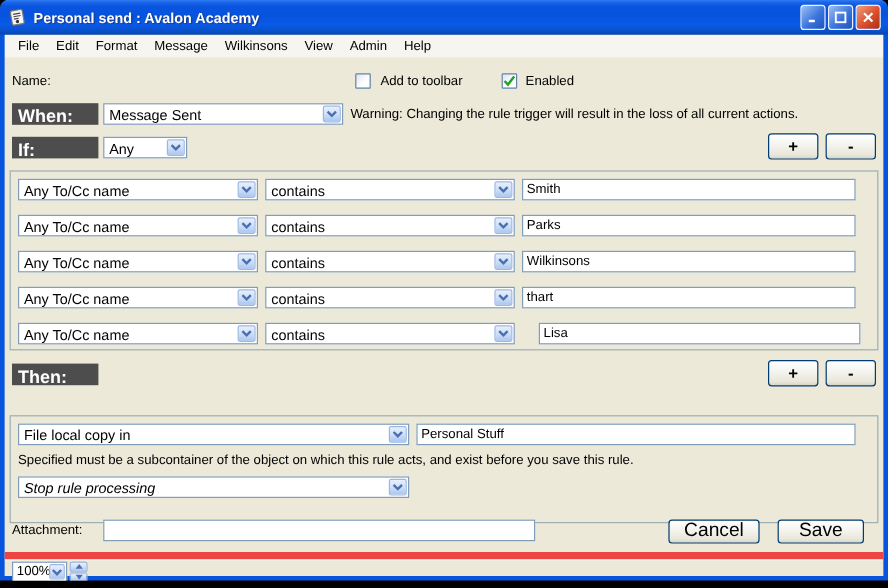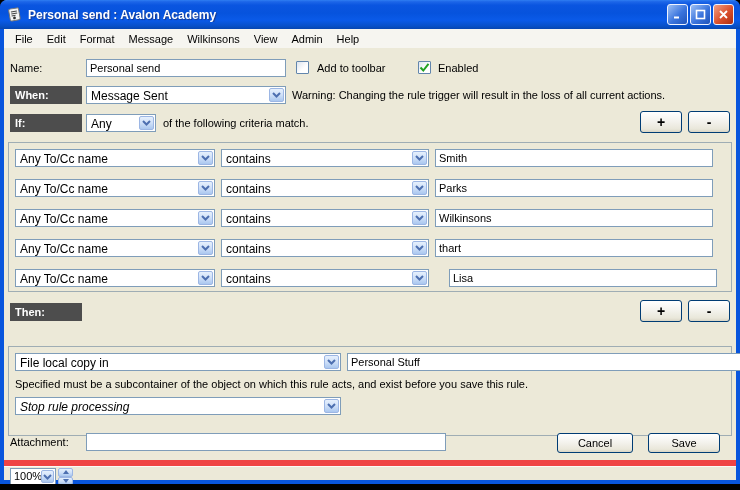--- a/index.html
+++ b/index.html
@@ -40,21 +40,21 @@
     font-size:11px; color:#000; padding-left:4px;
   }
   .menu-item { padding:2px 7px; cursor:default; }
 
   
   .content { position:relative; height:412px; background:#ece9d8; font-size:11px; }
 
   .flabel { position:absolute; color:#000; }
   .seclabel {
     position:absolute; width:72px; height:18px; background:#4d4d4d; color:#fff;
-    font-weight:bold; padding:3px 0 0 5px; font-size:11px;
+    font-weight:bold; padding:3px 0 0 5px; font-size:15px;
   }
 
   .txt {
     position:absolute; height:18px; border:1px solid #7f9db9; background:#fff;
     font-family:"Liberation Sans",sans-serif; font-size:11px; padding:0 3px; color:#000;
   }
 
   .combo {
     position:absolute; height:18px; border:1px solid #7f9db9; background:#fff;
     font-size:12px; color:#000; padding:2px 20px 0 4px; white-space:nowrap; overflow:hidden;
@@ -64,21 +64,21 @@
     border:1px solid #9cb6e4;
     background:linear-gradient(180deg,#e6f0fd 0%,#cfe0f8 50%,#aac7ef 100%);
     display:flex; align-items:center; justify-content:center;
   }
 
   .groupbox { position:absolute; border:1px solid #9fadb4; background:#ece9d8; }
 
   .xpbtn {
     position:absolute; border:1px solid #003c74; border-radius:3px;
     background:linear-gradient(180deg,#ffffff 0%,#f4f3ee 45%,#e9e7da 85%,#d9d5c5 100%);
-    font-family:"Liberation Sans",sans-serif; font-size:11px; color:#000;
+    font-family:"Liberation Sans",sans-serif; font-size:16px; color:#000;
     display:flex; align-items:center; justify-content:center; cursor:default;
   }
   .xpbtn.pm { width:42px; height:22px; font-weight:bold; font-size:14px; }
 
   .cb {
     position:absolute; width:13px; height:13px; border:1px solid #6286ad; border-radius:1px;
     background:linear-gradient(135deg,#dde4ee 0%,#ffffff 60%);
     display:flex; align-items:center; justify-content:center;
   }
 
@@ -151,21 +151,20 @@
       <span class="menu-item">Message</span>
       <span class="menu-item">Wilkinsons</span>
       <span class="menu-item">View</span>
       <span class="menu-item">Admin</span>
       <span class="menu-item">Help</span>
     </div>
 
     <div class="content">
 
       <span class="flabel" style="left:6px; top:14px;">Name:</span>
-      <input class="txt" style="left: 82px; top: 11px; width: 200px;" value="Personal send">
       <div class="cb" style="left:292px; top:13px;"></div>
       <span class="flabel" style="left:313px; top:14px;">Add to toolbar</span>
       <div class="cb" style="left:414px; top:13px;">
         <svg width="11" height="11" viewBox="0 0 11 11">
             <path d="M1.5 5.5L4.3 8.5L9.5 1.8" stroke="#21a121" stroke-width="2" fill="none"></path>
           </svg>
       </div>
       <span class="flabel" style="left:434px; top:14px;">Enabled</span>
 
       <div class="seclabel" style="left:6px; top:38px;">When:</div>
@@ -181,21 +180,20 @@
 
       <div class="seclabel" style="left:6px; top:66px;">If:</div>
       <div class="combo" style="left:82px; top:66px; width:70px;">
         <span>Any</span>
         <span class="arrow">
             <svg width="9" height="6" viewBox="0 0 9 6">
               <path d="M1 1l3.5 3.5L8 1" stroke="#4d6fb0" stroke-width="2" fill="none"></path>
             </svg>
           </span>
       </div>
-      <span class="flabel" style="left:159px; top:69px;">of the following criteria match.</span>
       <button class="xpbtn pm" style="left:636px; top:63px;">+</button>
       <button class="xpbtn pm" style="left:684px; top:63px;">-</button>
 
       <div class="groupbox" style="left:4px; top:94px; width:724px; height:150px;padding-left:38px;">
 
         <div>
           <div class="combo" style="left:6px; top:6px; width:200px;">
             <span>Any To/Cc name</span>
             <span class="arrow">
                 <svg width="9" height="6" viewBox="0 0 9 6">
@@ -302,21 +300,21 @@
 
       <div class="groupbox" style="left:4px; top:298px; width:724px; height:90px;">
         <div class="combo" style="left:6px; top:6px; width:326px;">
           <span>File local copy in</span>
           <span class="arrow">
               <svg width="9" height="6" viewBox="0 0 9 6">
                 <path d="M1 1l3.5 3.5L8 1" stroke="#4d6fb0" stroke-width="2" fill="none"></path>
               </svg>
             </span>
         </div>
-        <input class="txt" style="left: 338px; top: 6px; width: 394px;" value="Personal Stuff">
+        <input class="txt" style="left: 338px; top: 6px; width: 366px;" value="Personal Stuff">
         <span class="flabel" style="left:6px; top:31px;">Specified must be a subcontainer of the object on which this rule acts, and  exist before you save this rule.</span>
         <div class="combo" style="left:6px; top:50px; width:326px;font-style:italic;">
           <span>Stop rule processing</span>
           <span class="arrow">
               <svg width="9" height="6" viewBox="0 0 9 6">
                 <path d="M1 1l3.5 3.5L8 1" stroke="#4d6fb0" stroke-width="2" fill="none"></path>
               </svg>
             </span>
         </div>
       </div>

